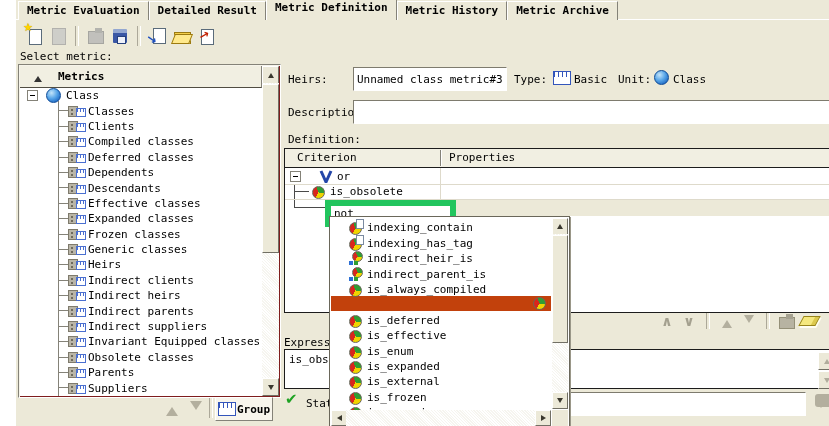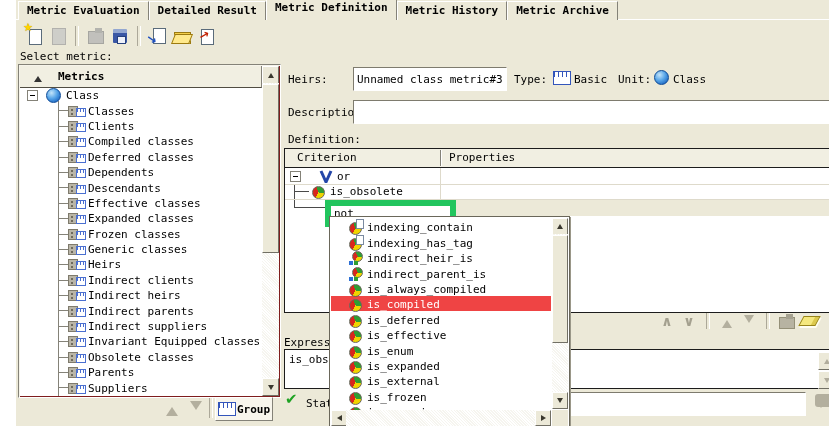--- a/index.html
+++ b/index.html
@@ -133,21 +133,21 @@
   .spin .arr.down{border-top-color:#b0ac9c;}
   .check-icon{position:absolute;left:269px;top:390px;color:#1ea223;font-size:15px;font-weight:bold;font-family:"DejaVu Sans",sans-serif;}
   .comment-icon{position:absolute;left:799px;top:394px;width:18px;height:13px;background:#b3af9e;border-radius:3px;}
   .comment-icon::after{content:"";position:absolute;left:3px;bottom:-4px;border:3px solid transparent;border-top:4px solid #b3af9e;}
 
   
   .dropdown{position:absolute;left:313px;top:216px;width:239px;height:210px;background:#fff;
       border:1px solid #6a675a;box-shadow:1px 1px 0 #9a9788;z-index:10;}
   .dd-list{position:absolute;left:1px;top:2px;right:18px;bottom:17px;overflow:hidden;}
   .dd-row{height:15.4px;display:flex;align-items:flex-end;white-space:nowrap;padding-left:14px;}
-  .dd-row.selected{background:#ef4444;color:#fff;}
+  .dd-row.selected{background:#c2410c;color:#fff;flex-direction:column;}
   .dd-icon{width:13px;height:13px;position:relative;margin:0 5px 0 4px;flex:none;}
   .ti-pie-doc::after{content:"";position:absolute;right:-2px;top:-2px;width:6px;height:8px;background:#fff;border:1px solid #7a8aa0;}
   .ti-pie-arrows::before{left:3px;top:-1px;width:9px;height:9px;}
   .ti-pie-arrows::after{content:"";position:absolute;left:0;bottom:0;width:4px;height:4px;background:#2d6fd4;box-shadow:5px 0 0 #2f9e33;}
   .dd-vscroll{position:absolute;top:1px;right:1px;width:16px;bottom:18px;}
   .dd-hscroll{position:absolute;left:1px;bottom:1px;height:16px;right:18px;}
   .dd-corner{position:absolute;right:1px;bottom:1px;width:16px;height:16px;background:#ece9d8;}
 </style>
 </head>
 <body>

